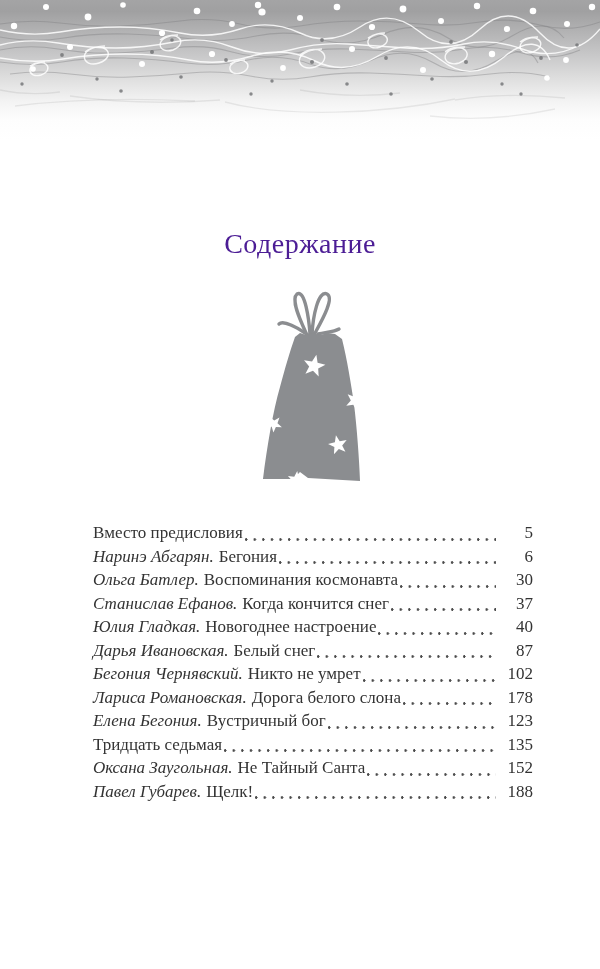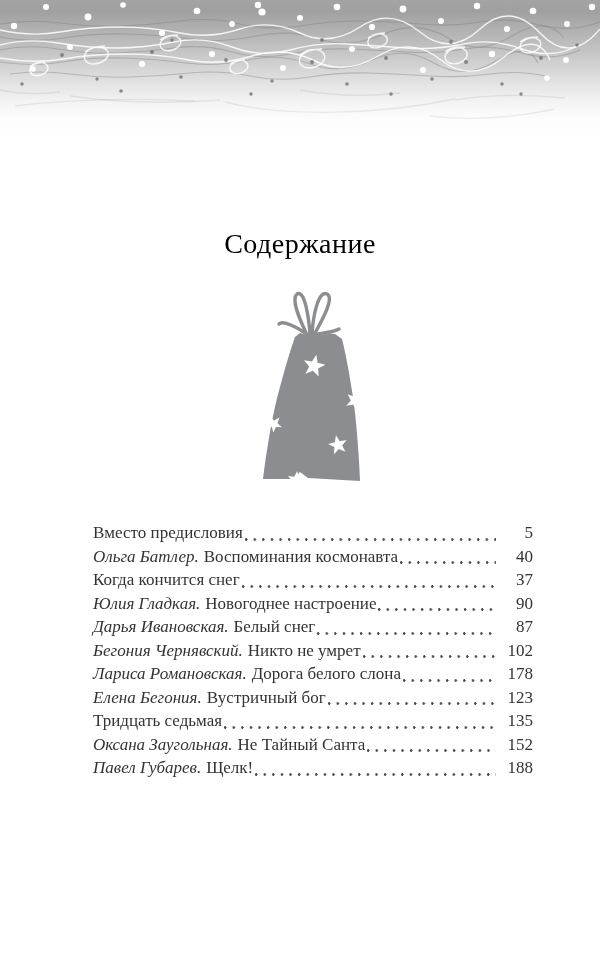--- a/index.html
+++ b/index.html
@@ -21,21 +21,21 @@
       #c6c6c7 38%, #dddddd 55%, #f3f3f3 72%,
       #fdfdfd 85%, #ffffff 100%);
   }
   .header-decor svg { display: block; }
 
   
   .contents-title {
     position: absolute; top: 227px; left: 0;
     width: 600px; text-align: center;
     font-size: 28px; line-height: 34px;
-    color: #000000; letter-spacing: 0.5px;
+    color: #4c1d95; letter-spacing: 0.5px;
   }
 
   
   .gift-wrap {
     position: absolute; top: 289px; left: 250px;
     width: 120px; height: 198px;
   }
 
   
   .toc {
@@ -193,35 +193,42 @@
   </div>
 
   <div class="toc">
     <div class="toc-row">
       <span class="toc-author"></span>
         <span class="toc-title">Вместо предисловия</span>
       <span class="toc-leader"></span>
       <span class="toc-page">5</span>
     </div>
     <div class="toc-row">
+      <span class="toc-author">Наринэ Абгарян.</span>
+        <span class="toc-title">Бегония</span>
+      <span class="toc-leader"></span>
+      <span class="toc-page">6</span>
+    </div>
+    <div class="toc-row">
       <span class="toc-author">Ольга Батлер.</span>
         <span class="toc-title">Воспоминания космонавта</span>
       <span class="toc-leader"></span>
-      <span class="toc-page">40</span>
-    </div>
-    <div class="toc-row">
+      <span class="toc-page">30</span>
+    </div>
+    <div class="toc-row">
+      <span class="toc-author">Станислав Ефанов.</span>
         <span class="toc-title">Когда кончится снег</span>
       <span class="toc-leader"></span>
       <span class="toc-page">37</span>
     </div>
     <div class="toc-row">
       <span class="toc-author">Юлия Гладкая.</span>
         <span class="toc-title">Новогоднее настроение</span>
       <span class="toc-leader"></span>
-      <span class="toc-page">90</span>
+      <span class="toc-page">40</span>
     </div>
     <div class="toc-row">
       <span class="toc-author">Дарья Ивановская.</span>
         <span class="toc-title">Белый снег</span>
       <span class="toc-leader"></span>
       <span class="toc-page">87</span>
     </div>
     <div class="toc-row">
       <span class="toc-author">Бегония Чернявский.</span>
         <span class="toc-title">Никто не умрет</span>

